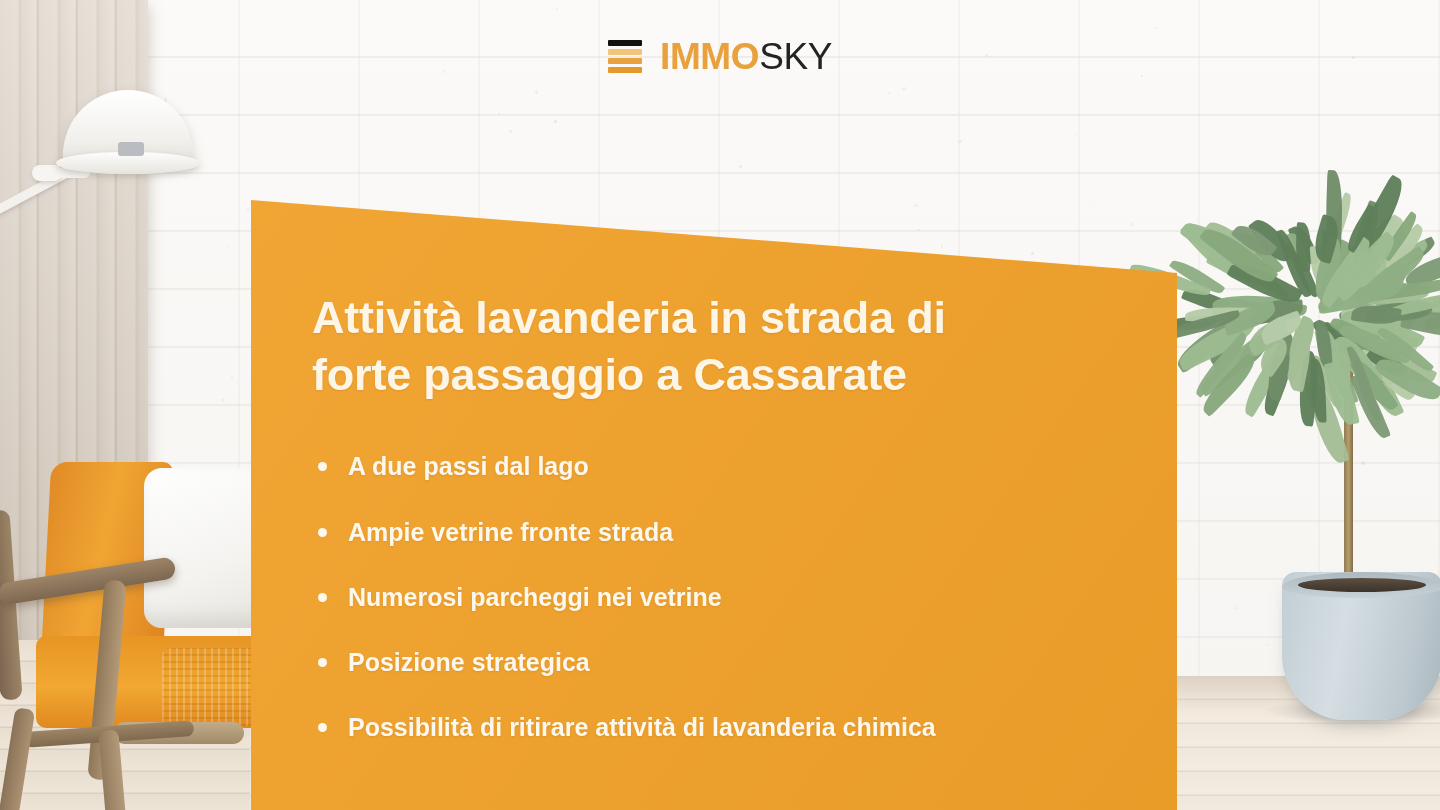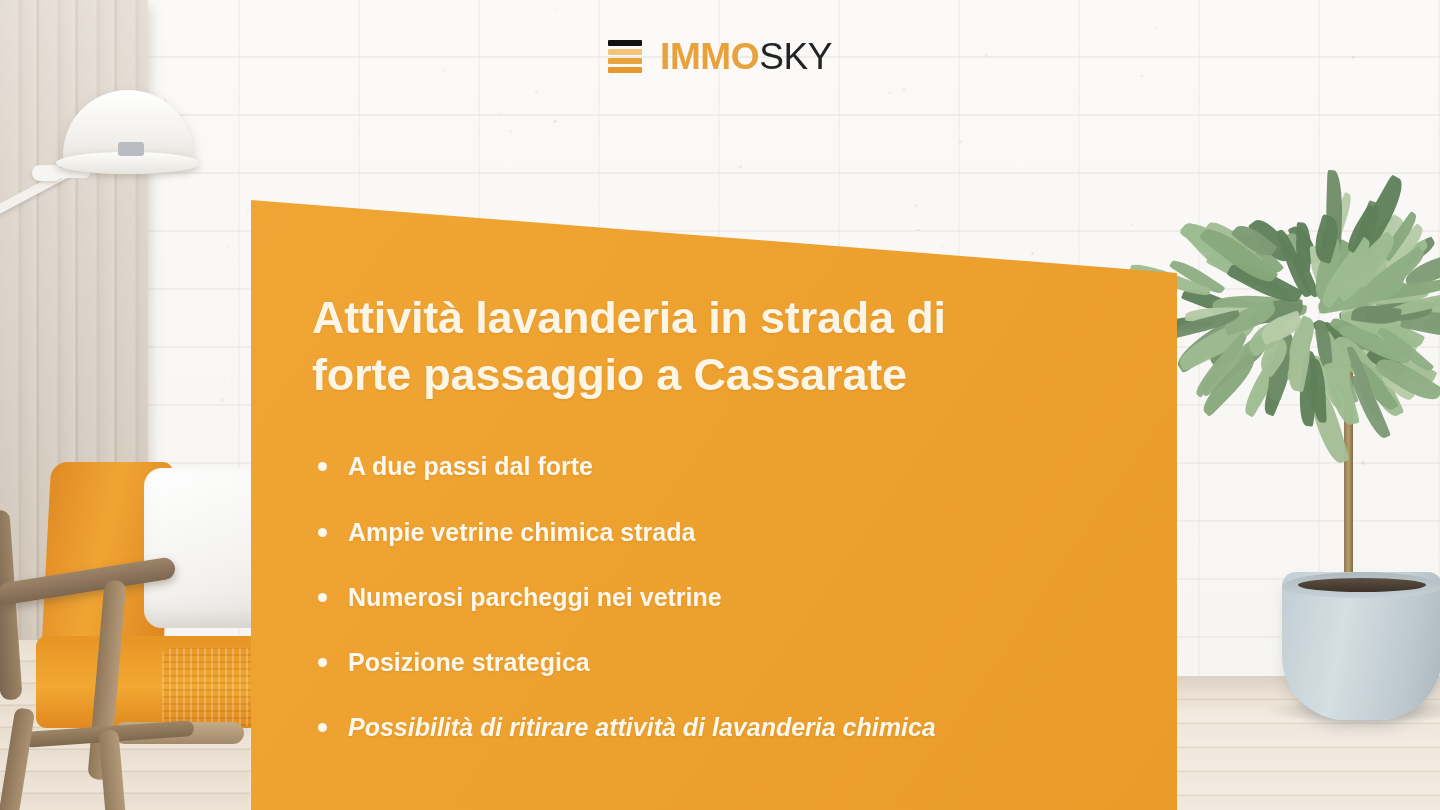--- a/index.html
+++ b/index.html
@@ -269,21 +269,21 @@
     padding-left:36px;
     margin-bottom:34px;
     text-shadow:0 1px 2px rgba(155,95,10,.18);
   }
   .bullets li::before{
     content:"";
     position:absolute; left:6px; top:11px;
     width:9px; height:9px; border-radius:50%;
     background:#fdf8ee;
   }
-  .bullets li:last-child{ margin-bottom:0;font-style:italic; }
+  .bullets li:last-child{ margin-bottom:0; }
 </style>
 </head>
 <body>
 
 <div class="slide">
 
   <div class="photo">
 
     <div class="wall" id="wall">
         <span class="wall-speck" style="left: 1093.2px; top: 205.601px; width: 1.00228px; height: 1.00228px; opacity: 0.33;"></span>
@@ -548,21 +548,21 @@
     </span>
     <span class="logo-word">
       <span class="logo-immo">IMMO</span>
         <span class="logo-sky">SKY</span>
     </span>
   </div>
 
   <div class="content">
     <h1 class="title">Attività lavanderia in strada di forte passaggio a Cassarate</h1>
     <ul class="bullets" id="feature-list">
-        <li>A due passi dal forte</li>
-        <li>Ampie vetrine chimica strada</li>
+        <li>A due passi dal lago</li>
+        <li>Ampie vetrine fronte strada</li>
         <li>Numerosi parcheggi nei vetrine</li>
         <li>Posizione strategica</li>
         <li>Possibilità di ritirare attività di lavanderia chimica</li>
       </ul>
   </div>
 
 </div>
 
 </body></html>

